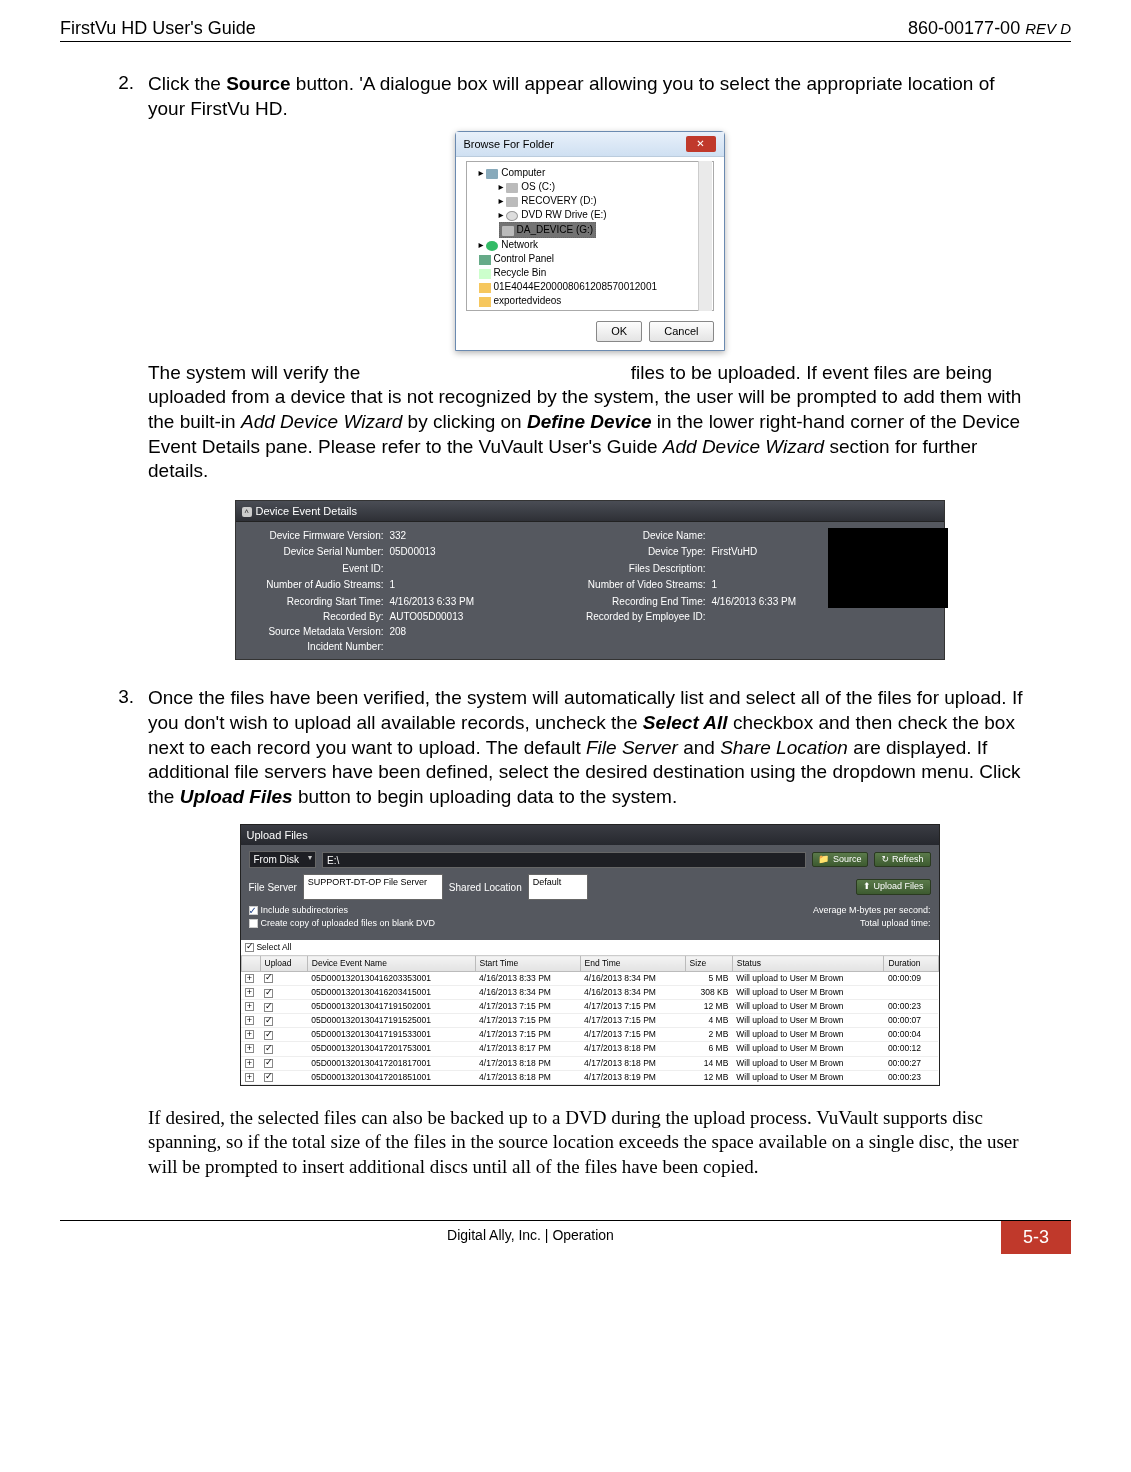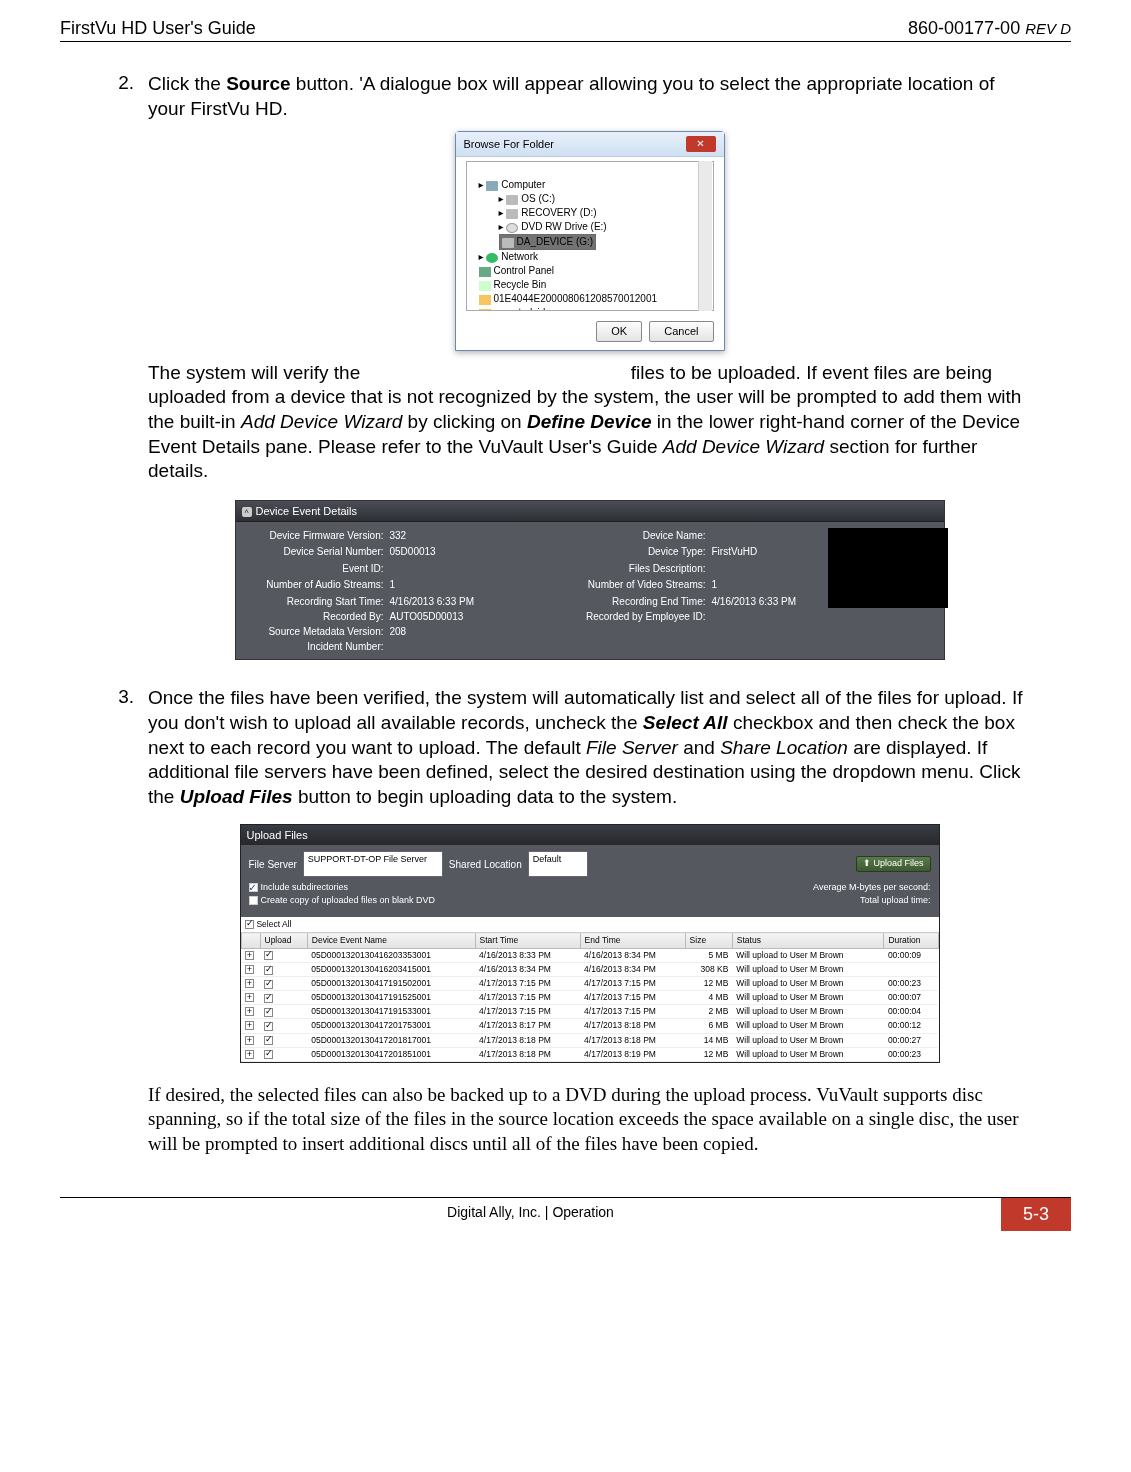--- a/index.html
+++ b/index.html
@@ -79,21 +79,21 @@
   }
   .browse-msg {
     padding: 8px 10px 4px 10px;
     font-size: 11px;
   }
   .tree {
     margin: 4px 10px;
     border: 1px solid #aaa;
     height: 150px;
     overflow: hidden;
-    padding: 16px 2px;
+    padding: 4px 2px;
     font-size: 10px;
     line-height: 14px;
   }
   .tree-row { white-space: nowrap; padding-left: 10px; }
   .tree-row.sub { padding-left: 30px; }
   .tree-row.sel { background: #737373; border: 1px dotted #666; display: inline-block; padding: 0 2px; margin-left: 30px; }
   .icon-sm {
     display: inline-block;
     width: 12px;
     height: 10px;
@@ -399,20 +399,32 @@
     <div class="step">
       <div class="step-num">3.</div>
       <div class="step-body">
         <p>
           <span>Once the files have been verified, the system will automatically list and select all of the files for upload. If you don't wish to upload all available records, uncheck the </span><span class="bolditalic">Select All</span><span> checkbox and then check the box next to each record you want to upload. The default </span><span class="italic">File Server</span><span> and </span><span class="italic">Share Location</span><span> are displayed. If additional file servers have been defined, select the desired destination using the dropdown menu. Click the </span><span class="bolditalic">Upload Files</span><span> button to begin uploading data to the system.</span>
         </p>
 
         <div class="upload-win">
           <div class="upload-title">Upload Files</div>
           <div class="upload-toolbar">
+            <div class="ut-row1">
+              <span class="ut-select">From Disk</span>
+              <span class="ut-path">E:\</span>
+              <span class="ut-btn">
+                  <span>📁</span>
+                  <span>Source</span>
+                </span>
+              <span class="ut-btn">
+                  <span>↻</span>
+                  <span>Refresh</span>
+                </span>
+            </div>
             <div class="ut-row2">
               <span class="ut-label">File Server</span>
               <span class="ut-field" style="width:140px">SUPPORT-DT-OP File Server</span>
               <span class="ut-label">Shared Location</span>
               <span class="ut-field" style="width:60px">Default</span>
               <span style="flex:1"></span>
               <span class="ut-btn">
                   <span>⬆</span>
                   <span>Upload Files</span>
                 </span>

